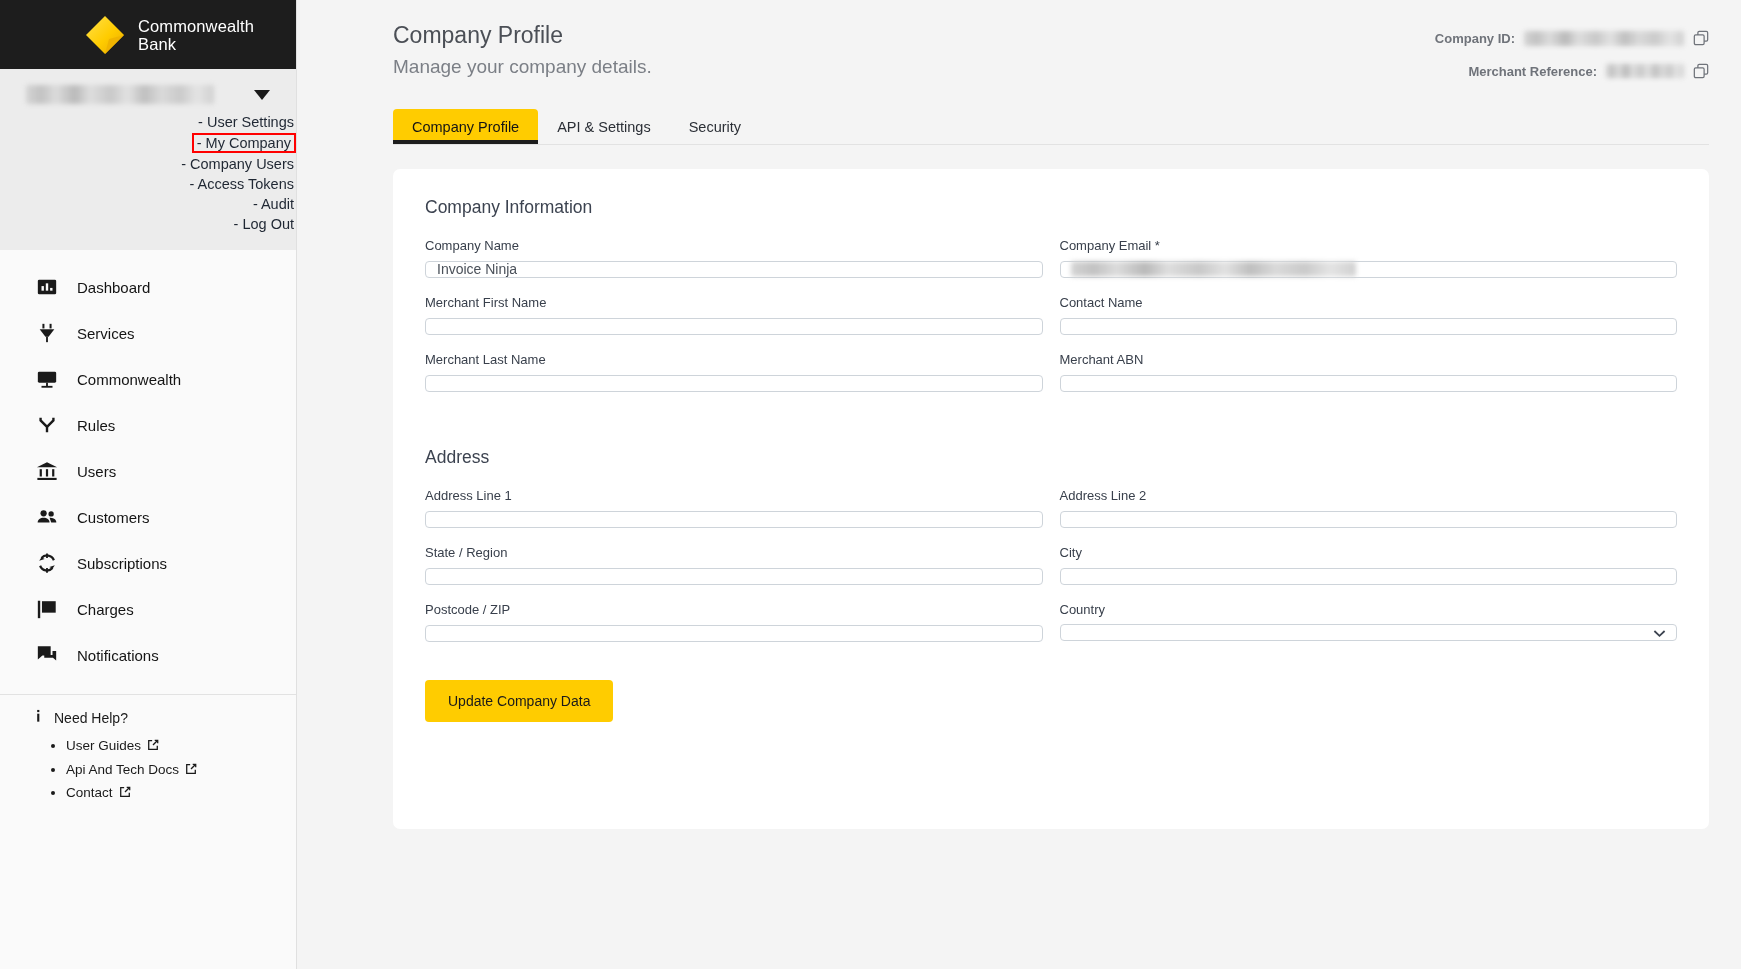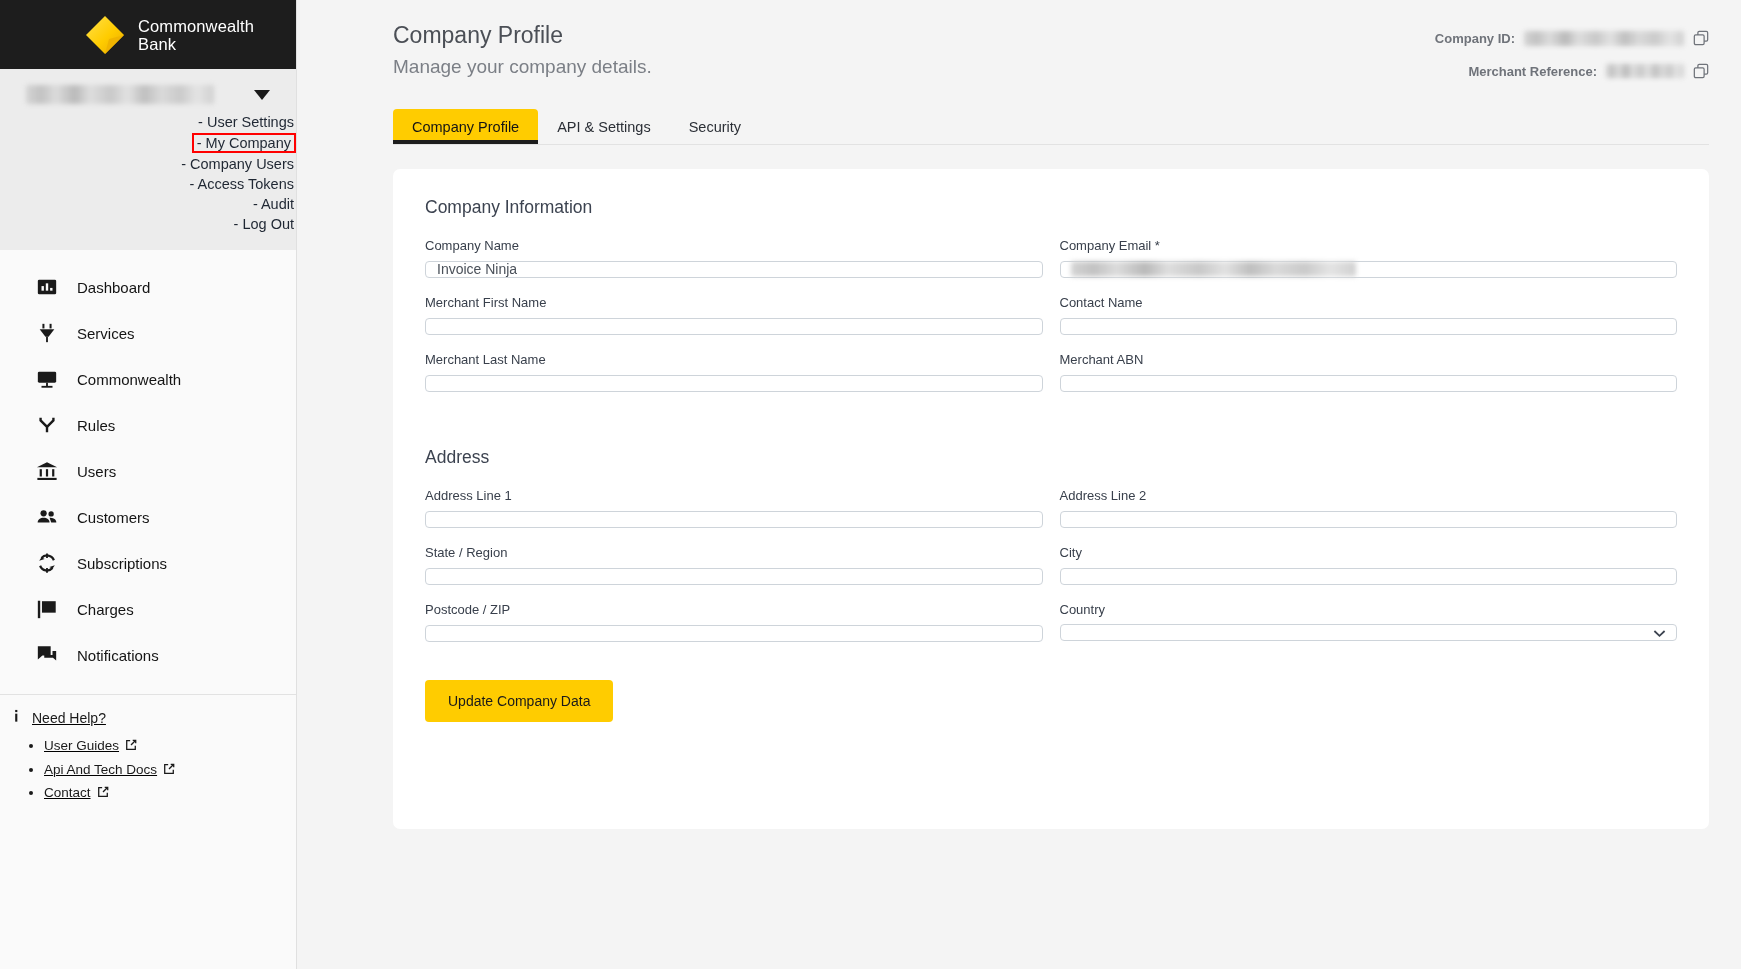--- a/index.html
+++ b/index.html
@@ -58,21 +58,21 @@
     border: 2px solid #ff0000; margin-left: -2px; padding: 0px 3px;
   }
   .nav-list { list-style: none; padding: 14px 0 10px 0; flex: 0 0 auto; }
   .nav-item {
     display: flex; align-items: center; gap: 18px;
     padding: 11px 0 11px 35px; cursor: pointer;
   }
   .nav-label { font-size: 15px; color: #141414; }
   .nav-icon { width: 24px; height: 24px; display: flex; align-items: center; justify-content: center; }
   .help-sep { border-top: 1px solid #e2e2e2; margin-top: 6px; }
-  .help-block { padding: 14px 0 0 8px; text-decoration: underline; }
+  .help-block { padding: 14px 0 0 30px; }
   .help-title {
     display: flex; align-items: center; gap: 9px;
     font-size: 14px; color: #1a1a1a; padding-left: 2px;
   }
   .help-links { list-style: disc; padding: 8px 0 0 36px; color: #1a1a1a; }
   .help-links li { font-size: 13.5px; line-height: 18.5px; padding: 2px 0; }
   .help-links a { color: #1a1a1a; text-decoration: none; cursor: pointer; }
   .ext-ico { display: inline-block; margin-left: 6px; vertical-align: -1px; }
 
   

